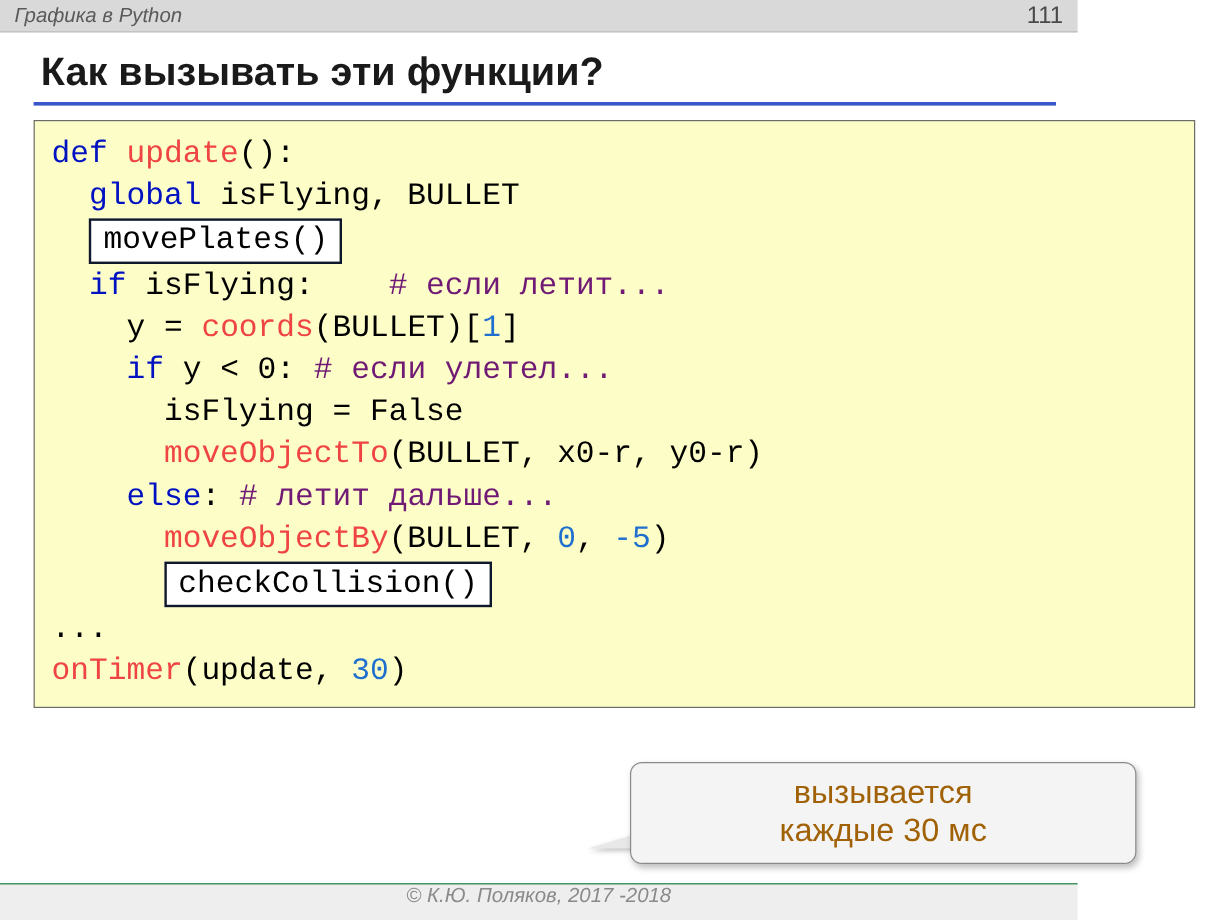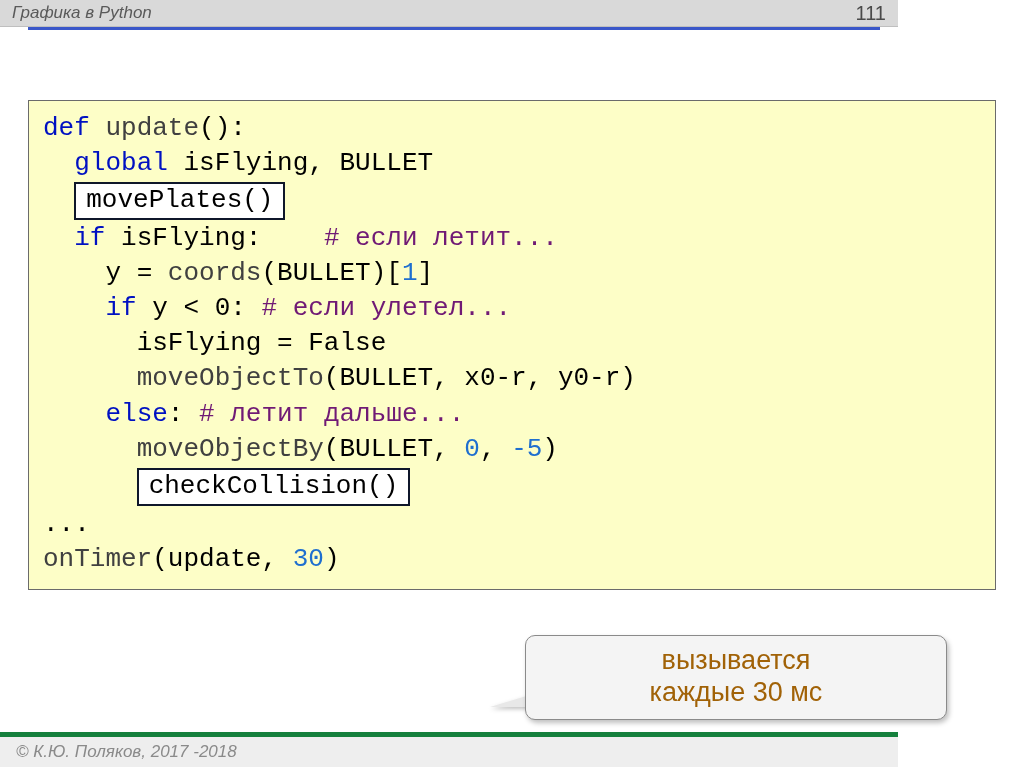--- a/index.html
+++ b/index.html
@@ -55,21 +55,21 @@
     background: #fdfec7;
     border: 1px solid #6b6b6b;
     padding: 10px 14px 12px 14px;
     font-family: "Courier New", Courier, monospace;
     font-size: 26px;
     line-height: 1.35;
     color: #000;
     white-space: pre;
   }
   .kw   { color: #0011c2; }   
-  .fn   { color: #404040; }   
+  .fn   { color: #ef4444; }   
   .num  { color: #1f6fcf; }   
   .cm   { color: #701a75; }   
   .boxed {
     display: inline-block;
     background: #ffffff;
     border: 2px solid #0f172a;
     padding: 2px 10px 2px 10px;
     margin: 1px 0;
     line-height: 1.15;
   }
@@ -95,41 +95,43 @@
     width: 0; height: 0;
     border-top: 12px solid transparent;
     border-bottom: 0 solid transparent;
     border-right: 40px solid #e8e8e8;
     filter: drop-shadow(1px 2px 2px rgba(0,0,0,0.25));
   }
   .footer {
     position: absolute;
     left: 0; right: 0; bottom: 0;
     height: 30px;
-    border-top: 5px solid #15803d;
+    border-top: 1px solid #15803d;
     background: #eeeeee;
     display: flex;
     justify-content: space-between;
     align-items: center;
     padding: 0 16px;
     font-style: italic;
     color: #8a8a8a;
     font-size: 17px;
+    flex-direction: column;
   }
 </style>
 </head>
 <body>
 
 <div class="slide">
 
   <div class="top-bar">
     <span>Графика в Python</span>
     <span class="page-num">111</span>
   </div>
 
+  <div class="heading">Как вызывать эти функции?</div>
   <div class="underline"></div>
 
   <div class="code-box"><span class="kw">def</span> <span class="fn">update</span><span>():</span>
   <span class="kw">global</span><span> isFlying, BULLET</span>
   <span class="boxed">movePlates()</span>
   <span class="kw">if</span><span> isFlying:</span>    <span class="cm"># если летит...</span>
     <span>y = </span><span class="fn">coords</span><span>(BULLET)[</span><span class="num">1</span><span>]</span>
     <span class="kw">if</span><span> y &lt; 0: </span><span class="cm"># если улетел...</span>
       <span>isFlying = False</span>
       <span class="fn">moveObjectTo</span><span>(BULLET, x0-r, y0-r)</span>

